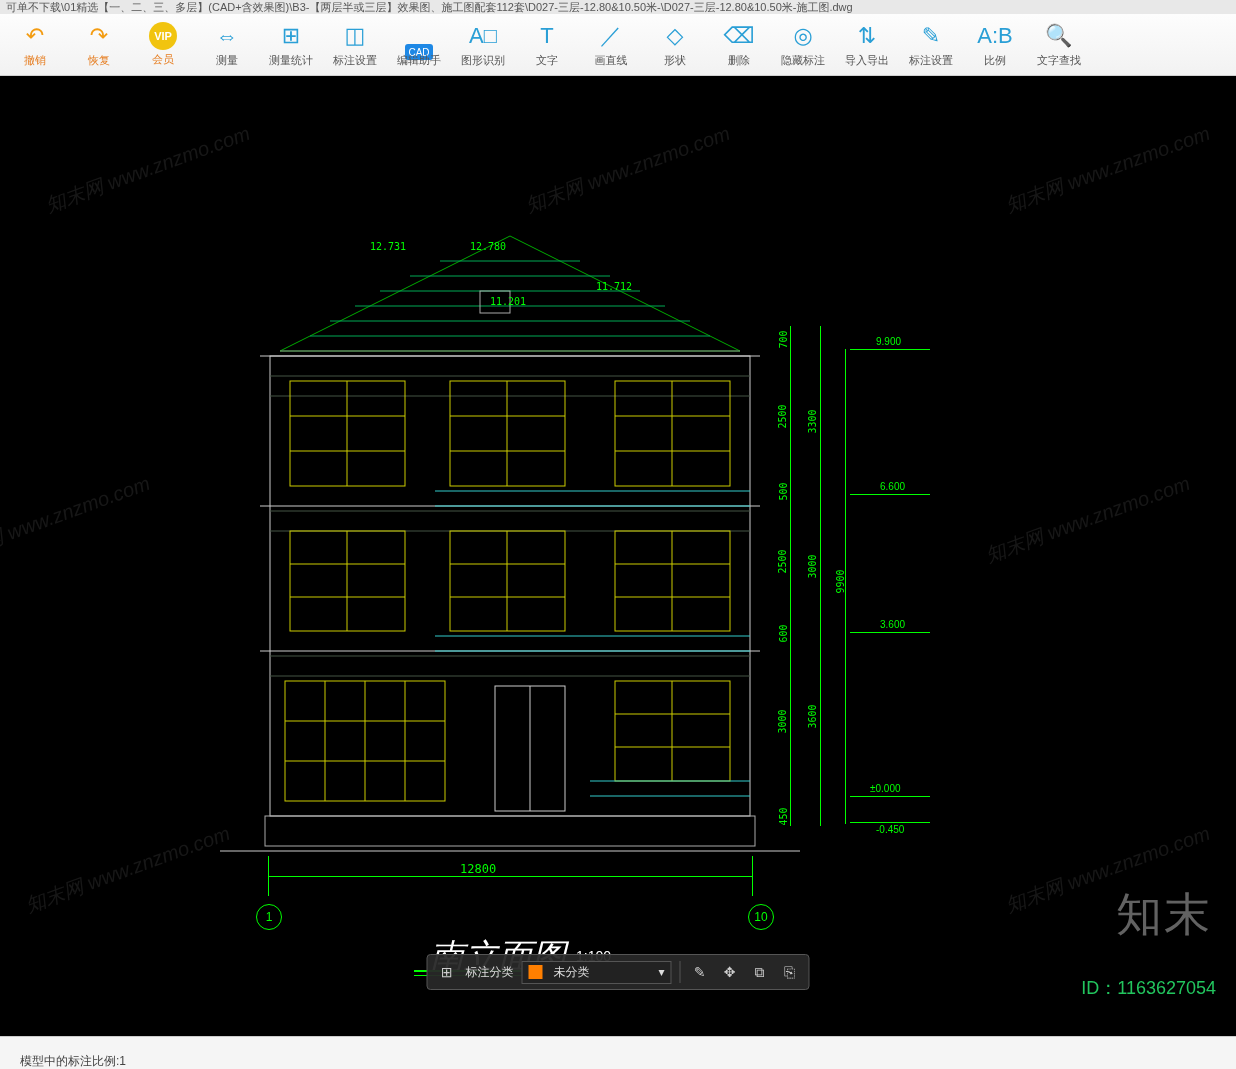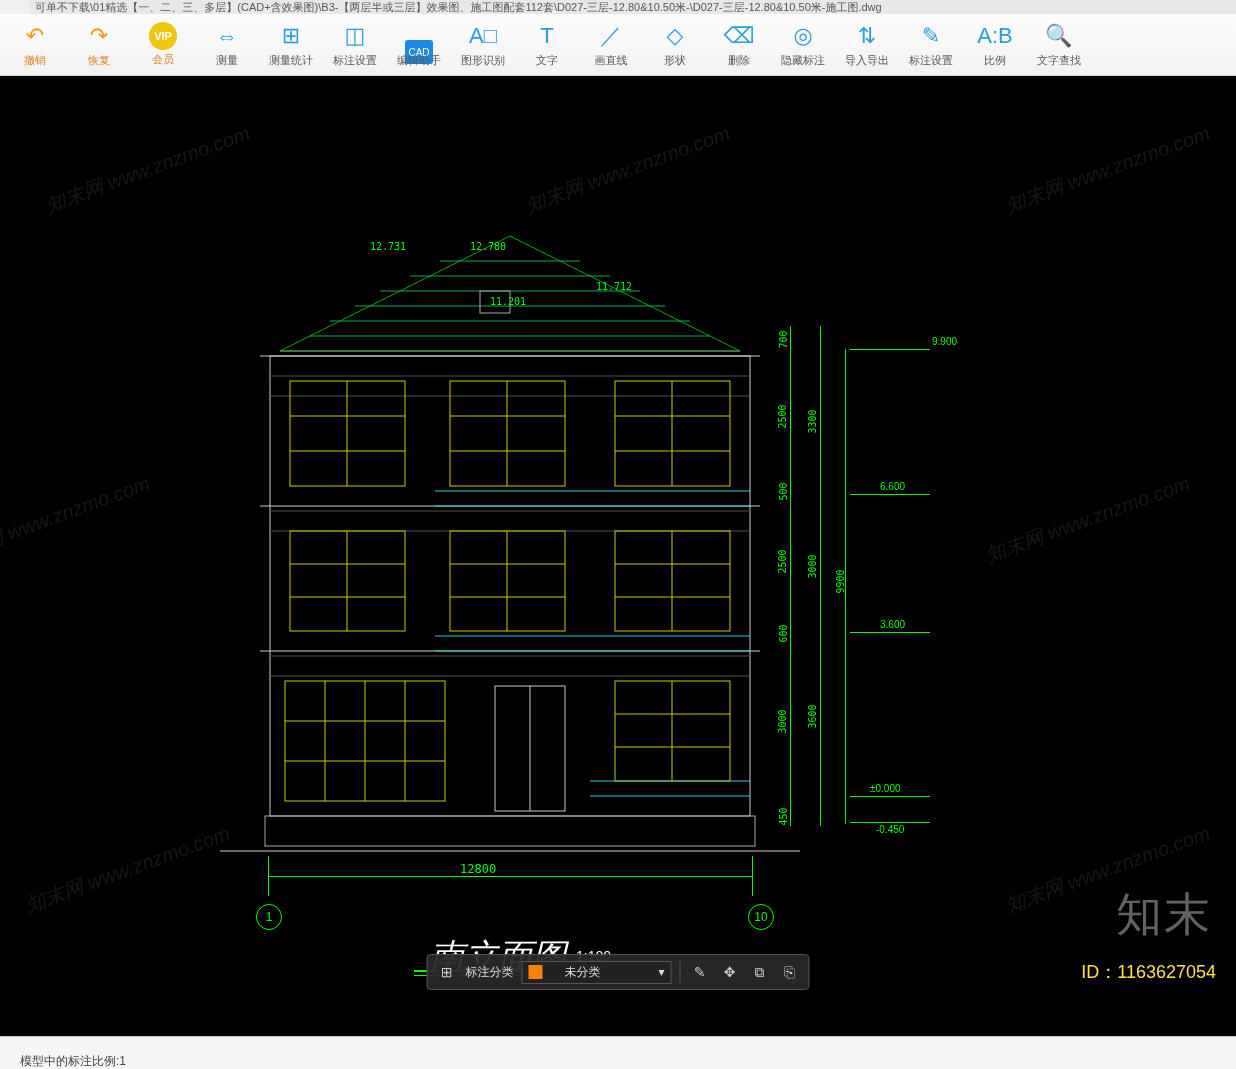--- a/index.html
+++ b/index.html
@@ -13,21 +13,20 @@
   }
   .titlebar {
     height: 14px;
     background: #e8e8e8;
     font-size: 11px;
     color: #555;
     padding: 0 6px;
     white-space: nowrap;
     overflow: hidden;
     line-height: 14px;
-    margin-left: 29px;
   }
   .toolbar {
     height: 62px;
     background: linear-gradient(#fdfdfd,#f2f2f2);
     border-bottom: 1px solid #d0d0d0;
     display: flex;
     align-items: center;
     padding: 0 4px;
     gap: 2px;
   }
@@ -126,21 +125,21 @@
     color: #ddd;
     font-size: 12px;
   }
   .bottom-toolbar .sep { width:1px; height:22px; background:#555; }
   .cat-select {
     display: flex;
     align-items: center;
     background: #222;
     border: 1px solid #555;
     padding: 2px 6px;
-    gap: 22px;
+    gap: 11px;
     min-width: 150px;
   }
   .cat-swatch { width:14px; height:14px; background:#ff7f00; }
   .bottom-icon {
     width: 22px; height: 22px;
     display:flex; align-items:center; justify-content:center;
     color:#ccc; cursor:pointer; font-size:14px;
   }
   .brand {
     position:absolute;
@@ -148,41 +147,41 @@
     bottom: 90px;
     color:#b3b3b3;
     font-size: 46px;
     font-weight: 300;
     letter-spacing: 2px;
     opacity: .55;
   }
   .id-label {
     position:absolute;
     right: 20px;
-    bottom: 52px;
-    color:#fde047;
+    bottom: 36px;
+    color:#22c55e;
     font-size: 18px;
   }
   .statusbar {
     height: 22px;
     background:#f5f5f5;
     border-top:1px solid #ccc;
     font-size:12px;
     color:#444;
     padding: 16px 20px;
   }
   .orange .tool-icon { color:#f39c12; }
   .orange .tool-label { color:#e67e22; }
   .vip .tool-icon {
     background:#f1c40f; color:#fff; border-radius:50%;
     width:28px;height:28px;font-size:11px;font-weight:bold;
   }
   .vip .tool-label { color:#e67e22; }
   .blue-box {
-    width:28px;height:24px;background:#1e88e5;border-radius:3px;
+    width:28px;height:16px;background:#1e88e5;border-radius:3px;
     color:#fff;font-size:10px;display:flex;align-items:center;justify-content:center;margin-top:32px;
   }
 </style>
 </head>
 <body>
 
 <div class="titlebar">
   <span>可单不下载\01精选【一、二、三、多层】(CAD+含效果图)\B3-【两层半或三层】效果图、施工图配套112套\D027-三层-12.80&amp;10.50米-\D027-三层-12.80&amp;10.50米-施工图.dwg</span>
 </div>
 
@@ -367,21 +366,21 @@
       </g>
     </g>
   </svg>
 
   <div class="dim-text" style="left:370px;top:165px">12.731</div>
   <div class="dim-text" style="left:470px;top:165px">12.780</div>
   <div class="dim-text" style="left:490px;top:220px">11.201</div>
   <div class="dim-text" style="left:596px;top:205px">11.712</div>
 
   <div class="dim-line" style="left:850px;top:273px;width:80px;height:1px"></div>
-  <div class="level-label" style="left:932px;top:260px">9.900</div>
+  <div class="level-label" style="left:876px;top:260px">9.900</div>
   <div class="dim-line" style="left:850px;top:418px;width:80px;height:1px"></div>
   <div class="level-label" style="left:880px;top:405px">6.600</div>
   <div class="dim-line" style="left:850px;top:556px;width:80px;height:1px"></div>
   <div class="level-label" style="left:880px;top:543px">3.600</div>
   <div class="dim-line" style="left:850px;top:720px;width:80px;height:1px"></div>
   <div class="level-label" style="left:870px;top:707px">±0.000</div>
   <div class="dim-line" style="left:850px;top:746px;width:80px;height:1px"></div>
   <div class="level-label" style="left:876px;top:748px">-0.450</div>
 
   <div class="dim-line" style="left:790px;top:250px;width:1px;height:500px"></div>

